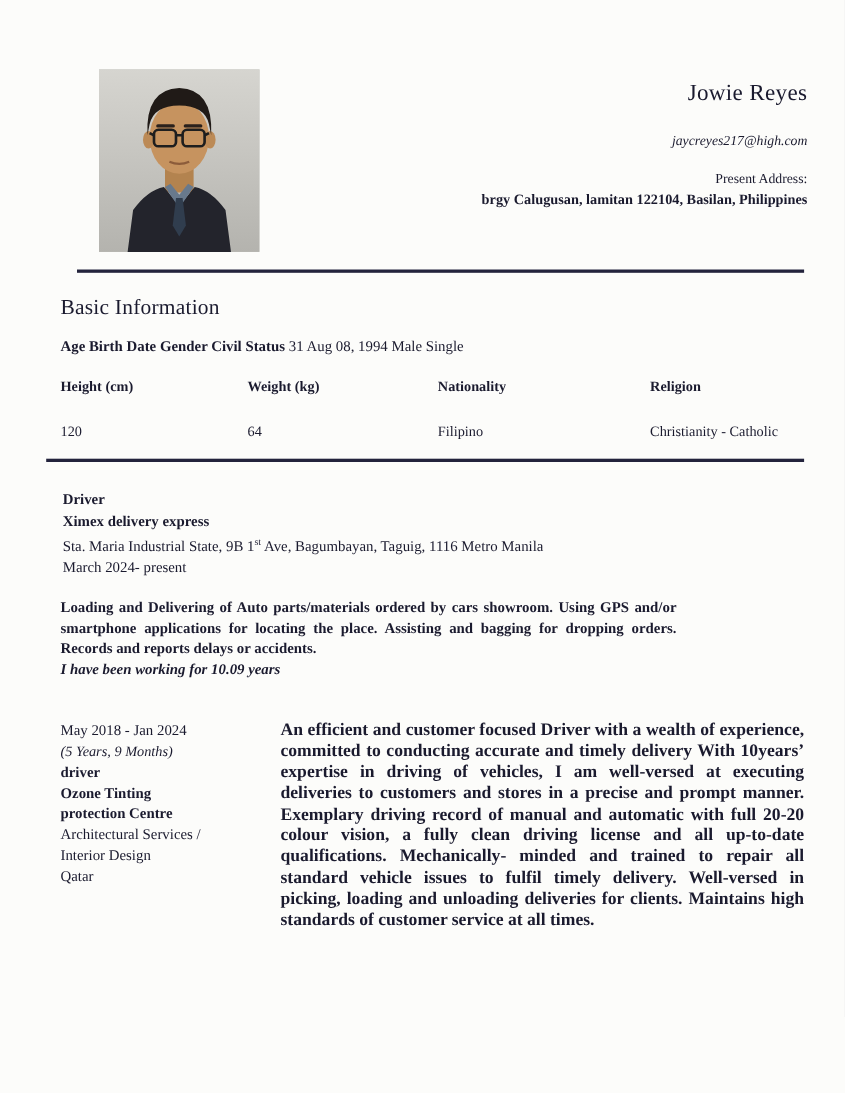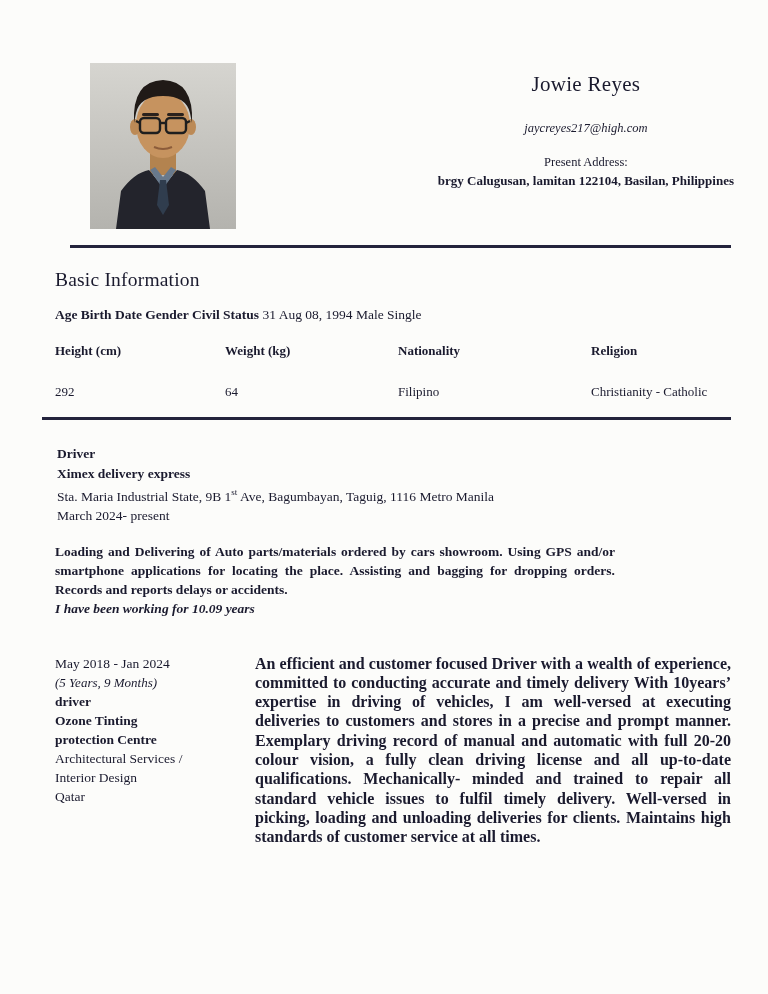--- a/index.html
+++ b/index.html
@@ -17,21 +17,21 @@
 
   
   .header { position: relative; height: 245px; }
   .photo {
     position: absolute; left: 90px; top: 63px;
     width: 146px; height: 166px;
     overflow: hidden; background: #c9c9c4;
   }
   .header-right {
     position: absolute; right: 34px; top: 72px;
-    text-align: center;
+    text-align: right;
   }
   .name { font-size: 21px; font-weight: 400; letter-spacing: 0.3px; }
   .contact { margin-top: 22px; font-size: 12.5px; line-height: 19px; }
   .email { font-style: italic; }
   .present-label { margin-top: 17px; font-size: 12.5px; }
   .address { margin-top: 3px; font-size: 13px; font-weight: bold; }
 
   
   .rule { border: none; border-top: 3px solid #23233c; }
   .rule-1 { margin: 0 37px 0 70px; }
@@ -149,21 +149,21 @@
     <p class="combined-line">
       <b>Age Birth Date Gender Civil Status</b>
       <span>31 Aug 08, 1994 Male Single</span>
     </p>
 
     <div class="fields-grid">
       <div class="field-label">Height (cm)</div>
       <div class="field-label">Weight (kg)</div>
       <div class="field-label">Nationality</div>
       <div class="field-label">Religion</div>
-      <div class="field-value">292</div>
+      <div class="field-value">120</div>
       <div class="field-value">64</div>
       <div class="field-value">Filipino</div>
       <div class="field-value">Christianity - Catholic</div>
     </div>
   </div>
 
   <hr class="rule rule-2">
 
   <div>
 

